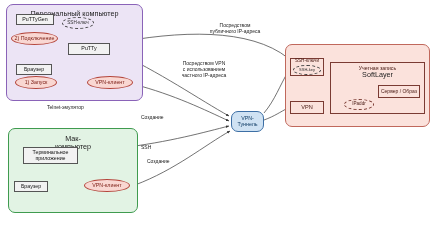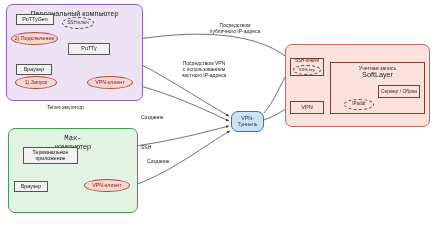--- a/index.html
+++ b/index.html
@@ -83,21 +83,21 @@
 
   <div class="node rect" style="left:68px;top:43px;width:42px;height:12px;">PuTTy</div>
 
   <div class="node rect" style="left:16px;top:64px;width:36px;height:11px;">Браузер</div>
 
   <div class="node pill pill-pink" style="left:15px;top:76px;width:42px;height:13px;">1) Запуск</div>
 
   <div class="node pill pill-pink" style="left:87px;top:76px;width:46px;height:13px;">VPN-клиент</div>
 
   <div class="zone" style="left:8px;top:128px;width:130px;height:85px;background:#e2f3e4;border:1px solid #3f9b4f;">
-    <div class="zone-title" style="top:5px;font-family:Liberation Mono, monospace;">Мак-</div>
+    <div class="zone-title" style="top:5px;">Мак-</div>
     <div class="zone-title" style="top:13px;">компьютер</div>
   </div>
 
   <div class="node rect" style="left:23px;top:147px;width:55px;height:17px;flex-direction:column;">
     <span>Терминальное</span>
     <span>приложение</span>
   </div>
 
   <div class="node rect" style="left:14px;top:181px;width:34px;height:11px;">Браузер</div>
 

